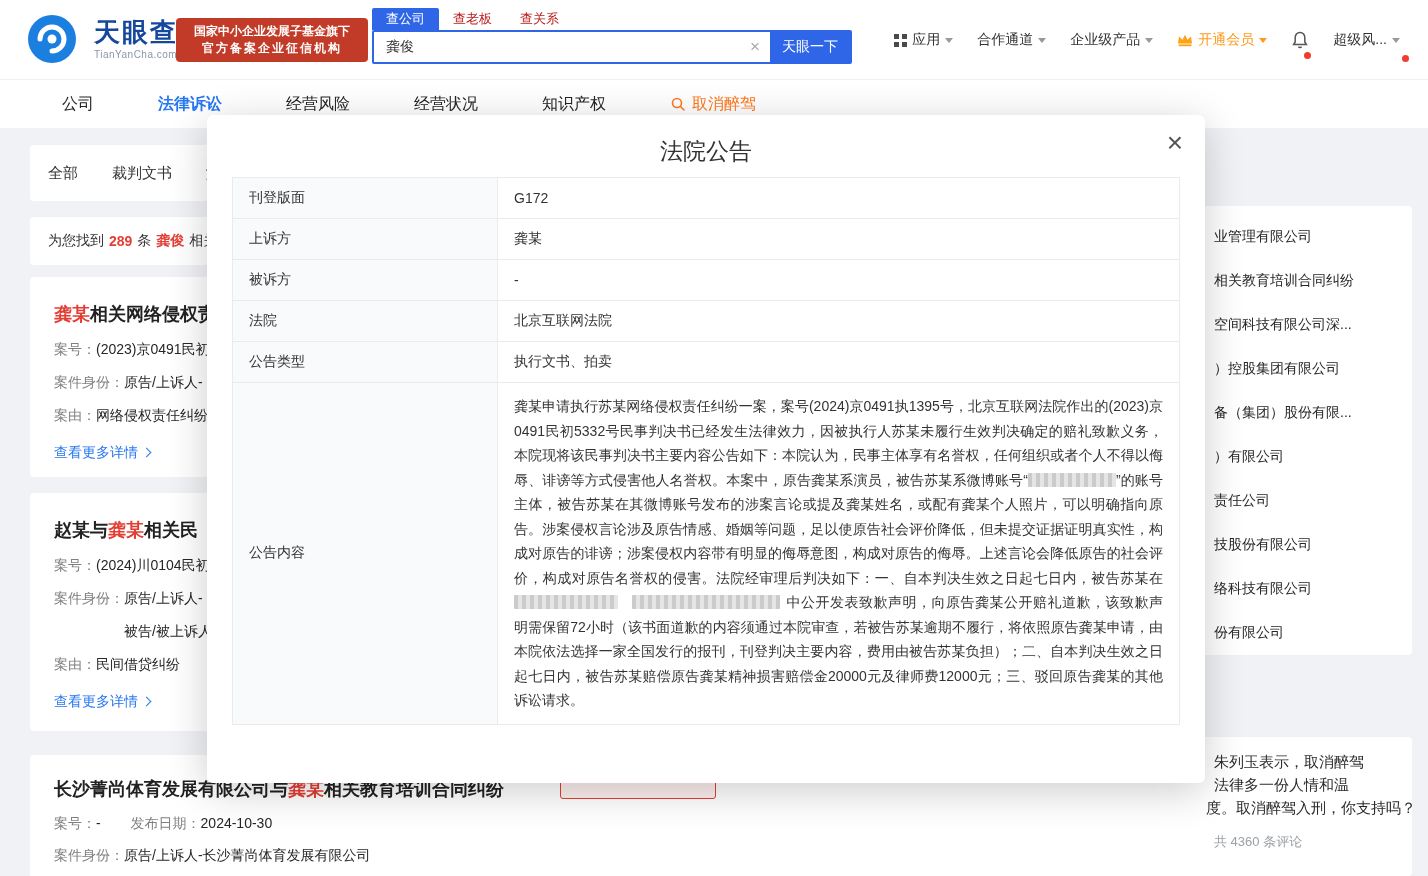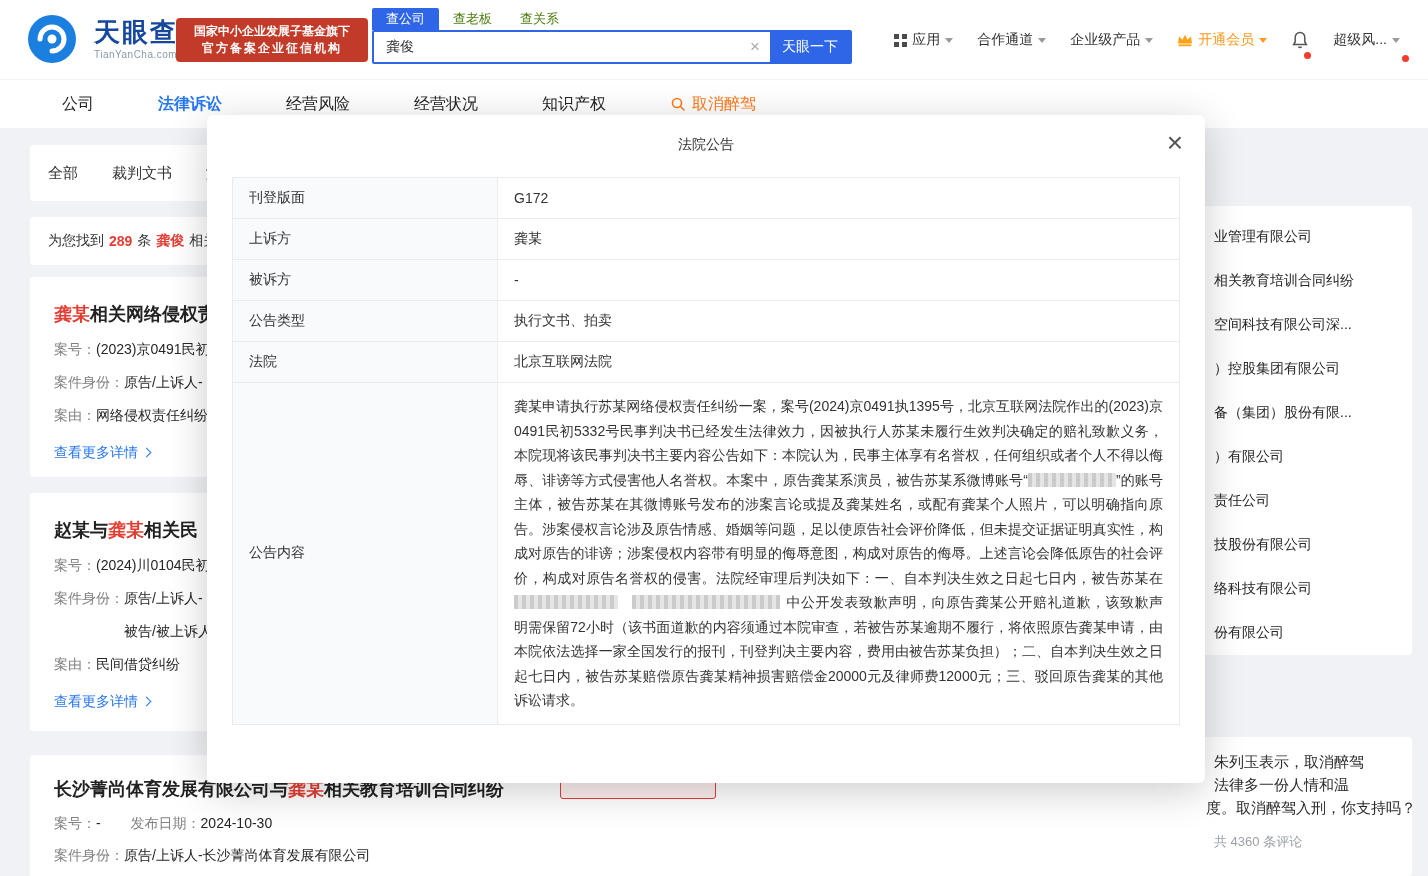--- a/index.html
+++ b/index.html
@@ -8,21 +8,21 @@
 
   
   .header{position:absolute;top:0;left:0;width:100%;height:80px;background:#fff;z-index:5;border-bottom:1px solid #f2f2f2;}
   .logo{position:absolute;left:26px;top:13px;display:flex;align-items:center;gap:16px;cursor:pointer;}
   .logo-title{font-size:26px;font-weight:700;color:#15489c;letter-spacing:2px;line-height:28px;}
   .logo-sub{font-size:10px;color:#8a97ad;margin-top:3px;letter-spacing:.5px;}
   .badge{position:absolute;left:168px;top:18px;width:192px;height:44px;background:#c23a28;border-radius:4px;color:#fff;display:flex;flex-direction:column;align-items:center;justify-content:center;font-weight:700;margin-left:8px;}
   .badge div{font-size:12px;line-height:17px;white-space:nowrap;}
   .badge .b2{letter-spacing:2px;}
   .search-tabs{position:absolute;left:372px;top:8px;display:flex;height:22px;}
-  .search-tab{padding:0 14px;font-size:13px;line-height:22px;color:#4d7c0f;cursor:pointer;}
+  .search-tab{padding:0 14px;font-size:13px;line-height:22px;color:#b91c1c;cursor:pointer;}
   .search-tab.active{background:#2f66e8;color:#fff;border-radius:2px 2px 0 0;}
   .search-box{position:absolute;left:372px;top:30px;width:480px;height:34px;display:flex;border:2px solid #2f66e8;border-radius:2px;background:#fff;}
   .search-input{flex:1;border:0;outline:0;padding:0 12px;font-size:14px;color:#333;font-family:inherit;min-width:0;}
   .search-clear{width:30px;text-align:center;line-height:30px;font-size:17px;color:#aaa;cursor:pointer;}
   .search-btn{width:80px;background:#2f66e8;color:#fff;border:0;font-size:14px;cursor:pointer;font-family:inherit;}
   .hnav{position:absolute;right:28px;top:0;height:80px;display:flex;align-items:center;gap:24px;}
   .hnav-item{display:flex;align-items:center;gap:5px;font-size:14px;color:#333;cursor:pointer;position:relative;white-space:nowrap;}
   .hnav-item.vip{color:#ff9a1e;}
   .caret{width:0;height:0;border-left:4px solid transparent;border-right:4px solid transparent;border-top:5px solid #999;display:inline-block;}
   .vip .caret{border-top-color:#ff9a1e;}
@@ -67,21 +67,21 @@
   .side-card{position:absolute;left:1100px;width:312px;background:#fff;border-radius:4px;}
   .companies{top:206px;height:449px;padding-top:8px;}
   .company-item{height:44px;line-height:44px;padding-left:114px;font-size:14px;color:#262626;white-space:nowrap;cursor:pointer;overflow:hidden;}
   .newscard{top:737px;height:139px;padding-top:13px;}
   .news-line{padding-left:114px;font-size:15px;line-height:23px;color:#2b2b2b;white-space:nowrap;}
   .news-line.l3{padding-left:106px;}
   .news-comments{padding-left:114px;margin-top:14px;font-size:13px;color:#9aa0a6;}
 
   
   .modal{position:absolute;left:207px;top:115px;width:998px;height:668px;background:#fff;border-radius:6px;box-shadow:0 8px 40px rgba(0,0,0,.2);z-index:20;}
-  .modal-title{text-align:center;padding-top:21px;font-size:14px;color:#333;}
+  .modal-title{text-align:center;padding-top:21px;font-size:23px;color:#333;}
   .modal-close{position:absolute;top:14px;right:22px;font-size:28px;line-height:28px;color:#555;cursor:pointer;font-weight:300;}
   .modal-table{position:absolute;left:25px;top:62px;width:948px;border-collapse:collapse;table-layout:fixed;font-size:14px;color:#333;}
   .modal-table td{border:1px solid #e9ecef;padding:11px 16px;vertical-align:middle;}
   td.lbl{width:265px;background:#f8fafb;}
   td.content-cell{line-height:24.5px;text-align:justify;word-break:break-all;}
   .redacted{display:inline-block;height:14px;vertical-align:-2px;border-radius:1px;
     background:repeating-linear-gradient(90deg,#cbcbcb 0 4px,#e5e5e5 4px 8px);}
   .redacted.r1{width:88px;}
   .redacted.r2{width:104px;margin-right:14px;}
   .redacted.r3{width:148px;margin-right:6px;}
@@ -268,26 +268,26 @@
       </tr>
       <tr>
         <td class="lbl">上诉方</td>
         <td>龚某</td>
       </tr>
       <tr>
         <td class="lbl">被诉方</td>
         <td>-</td>
       </tr>
       <tr>
+        <td class="lbl">法院</td>
+        <td>北京互联网法院</td>
+      </tr>
+      <tr>
         <td class="lbl">公告类型</td>
         <td>执行文书、拍卖</td>
-      </tr>
-      <tr>
-        <td class="lbl">法院</td>
-        <td>北京互联网法院</td>
       </tr>
       <tr>
         <td class="lbl">公告内容</td>
         <td class="content-cell">
           <span>龚某申请执行苏某网络侵权责任纠纷一案，案号(2024)京0491执1395号，北京互联网法院作出的(2023)京0491民初5332号民事判决书已经发生法律效力，因被执行人苏某未履行生效判决确定的赔礼致歉义务，本院现将该民事判决书主要内容公告如下：本院认为，民事主体享有名誉权，任何组织或者个人不得以侮辱、诽谤等方式侵害他人名誉权。本案中，原告龚某系演员，被告苏某系微博账号“</span><span class="redacted r1"></span><span>”的账号主体，被告苏某在其微博账号发布的涉案言论或提及龚某姓名，或配有龚某个人照片，可以明确指向原告。涉案侵权言论涉及原告情感、婚姻等问题，足以使原告社会评价降低，但未提交证据证明真实性，构成对原告的诽谤；涉案侵权内容带有明显的侮辱意图，构成对原告的侮辱。上述言论会降低原告的社会评价，构成对原告名誉权的侵害。法院经审理后判决如下：一、自本判决生效之日起七日内，被告苏某在</span><span class="redacted r2"></span><span class="redacted r3"></span><span>中公开发表致歉声明，向原告龚某公开赔礼道歉，该致歉声明需保留72小时（该书面道歉的内容须通过本院审查，若被告苏某逾期不履行，将依照原告龚某申请，由本院依法选择一家全国发行的报刊，刊登判决主要内容，费用由被告苏某负担）；二、自本判决生效之日起七日内，被告苏某赔偿原告龚某精神损害赔偿金20000元及律师费12000元；三、驳回原告龚某的其他诉讼请求。</span>
         </td>
       </tr>
     </tbody>
       </table>
   </div>

